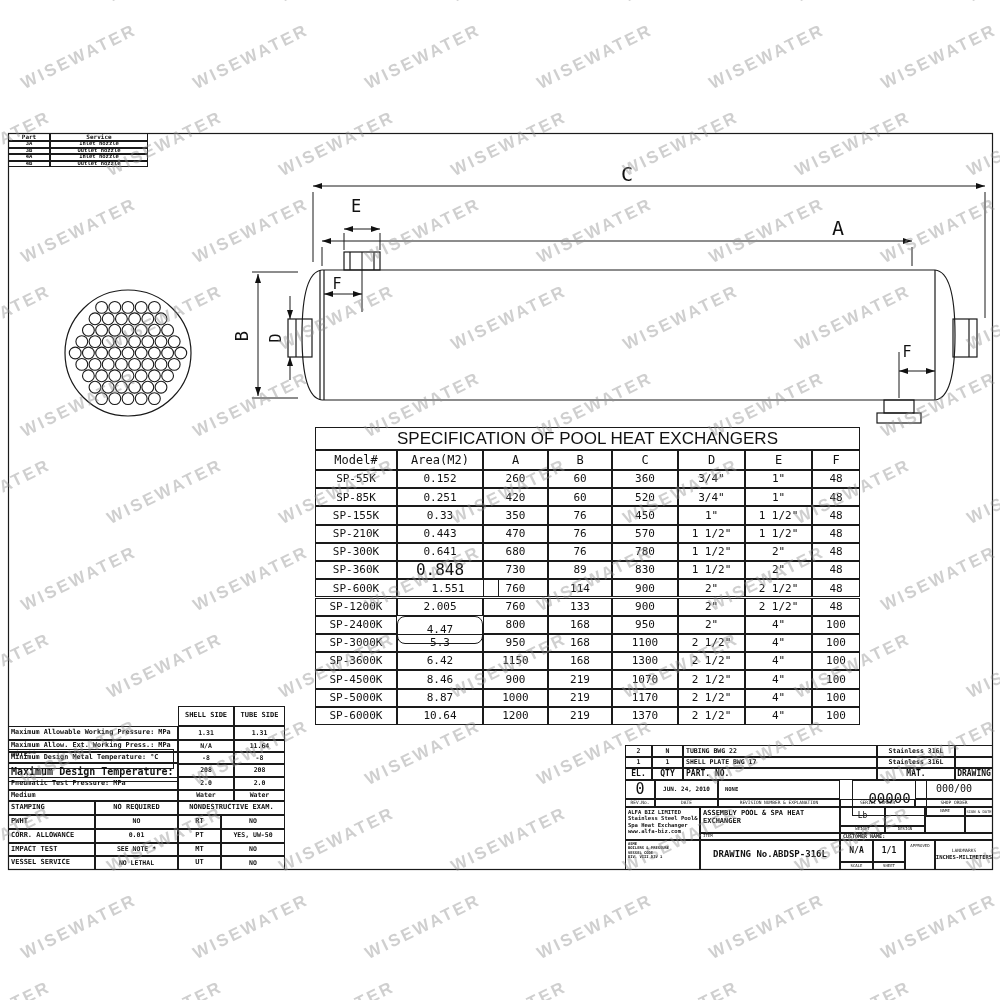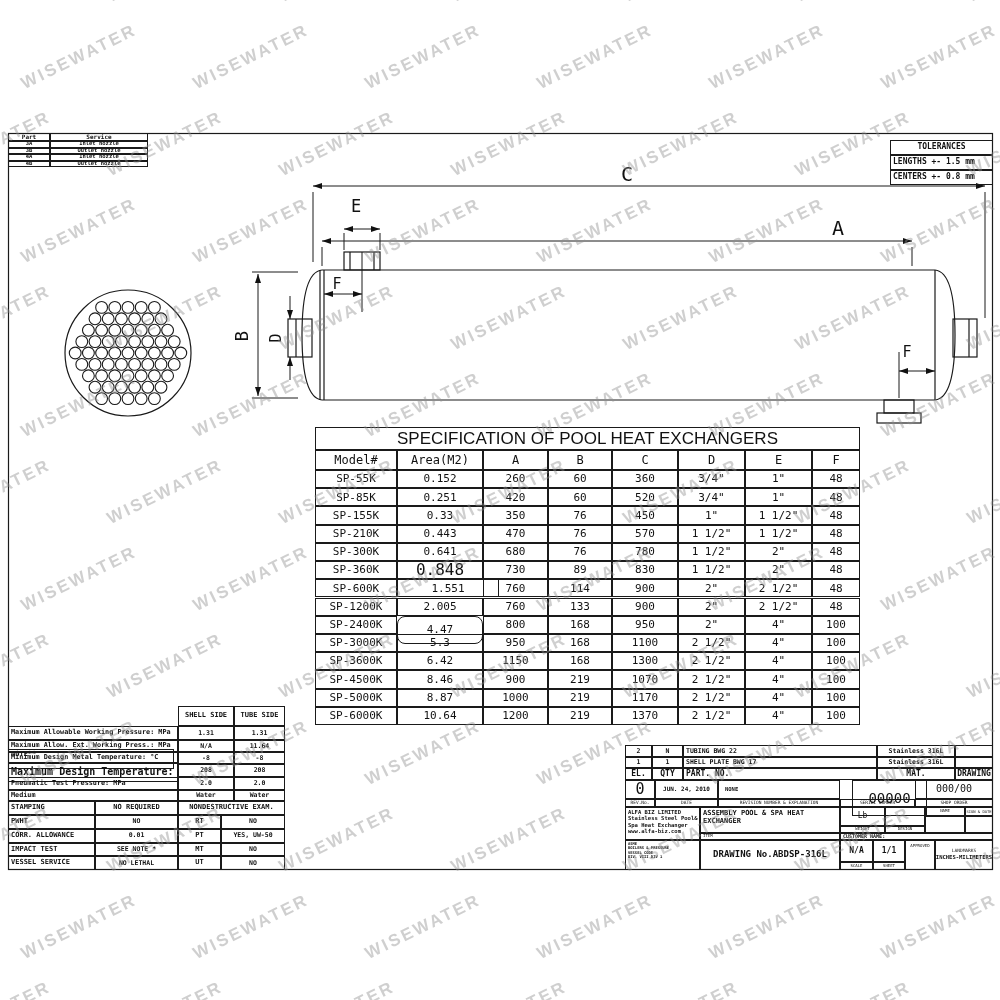--- a/index.html
+++ b/index.html
@@ -186,25 +186,20 @@
       <div class="cell" style="left: 0px; top: 8px; width: 42px; height: 6.5px; font-size: 5.5px; font-weight: bold;">3A</div>
       <div class="cell" style="left: 42px; top: 8px; width: 98px; height: 6.5px; font-size: 5.5px; font-weight: bold;">Inlet nozzle</div>
       <div class="cell" style="left: 0px; top: 14.5px; width: 42px; height: 6.5px; font-size: 5.5px; font-weight: bold;">3B</div>
       <div class="cell" style="left: 42px; top: 14.5px; width: 98px; height: 6.5px; font-size: 5.5px; font-weight: bold;">Outlet nozzle</div>
       <div class="cell" style="left: 0px; top: 21px; width: 42px; height: 6.5px; font-size: 5.5px; font-weight: bold;">4A</div>
       <div class="cell" style="left: 42px; top: 21px; width: 98px; height: 6.5px; font-size: 5.5px; font-weight: bold;">Inlet nozzle</div>
       <div class="cell" style="left: 0px; top: 27.5px; width: 42px; height: 6.5px; font-size: 5.5px; font-weight: bold;">4B</div>
       <div class="cell" style="left: 42px; top: 27.5px; width: 98px; height: 6.5px; font-size: 5.5px; font-weight: bold;">Outlet nozzle</div>
     </div>
 
-  <div class="abs" style="left:890px;top:140px;width:103px;height:45px;">
-    <div class="cell bold" style="left:0;top:0;width:103px;height:15px;font-size:8px;">TOLERANCES</div>
-    <div class="cell left" style="left:0;top:15px;width:103px;height:15px;font-size:8px;font-weight:bold;">LENGTHS +- 1.5 mm</div>
-    <div class="cell left" style="left:0;top:30px;width:103px;height:15px;font-size:8px;font-weight:bold;">CENTERS +- 0.8 mm</div>
-  </div>
 
   <div class="abs" style="left:315px;top:427px;width:545px;height:298px;">
     <div class="cell" style="left:0;top:0;width:545px;height:23px;font-size:17px;font-family:'Liberation Sans',sans-serif;">SPECIFICATION OF POOL HEAT EXCHANGERS</div>
     <div id="spec-head">
         <div class="cell" style="left: 0px; top: 23px; width: 82px; height: 20px; font-size: 12px;">Model#</div>
         <div class="cell" style="left: 82px; top: 23px; width: 86px; height: 20px; font-size: 12px;">Area(M2)</div>
         <div class="cell" style="left: 168px; top: 23px; width: 65px; height: 20px; font-size: 12px;">A</div>
         <div class="cell" style="left: 233px; top: 23px; width: 64px; height: 20px; font-size: 12px;">B</div>
         <div class="cell" style="left: 297px; top: 23px; width: 66px; height: 20px; font-size: 12px;">C</div>
         <div class="cell" style="left: 363px; top: 23px; width: 67px; height: 20px; font-size: 12px;">D</div>

